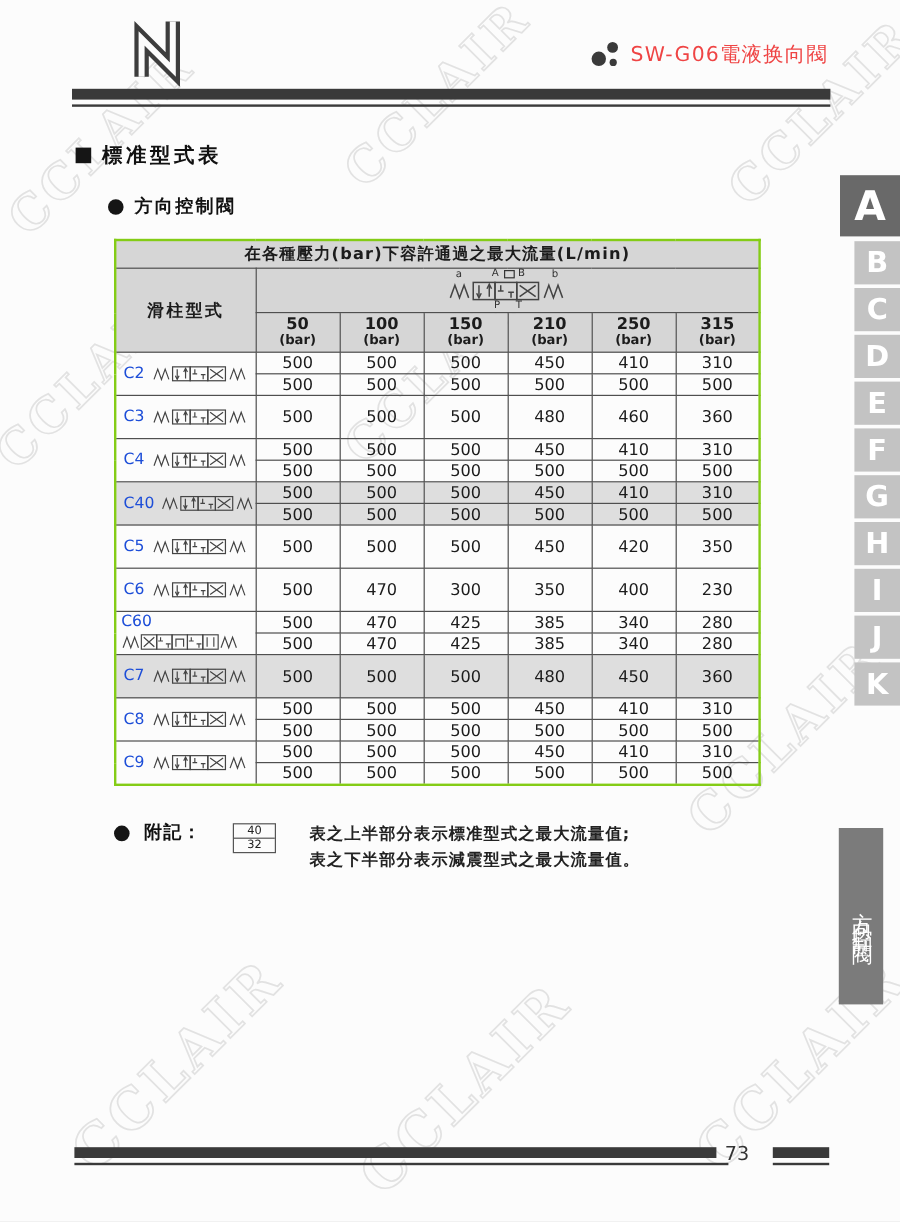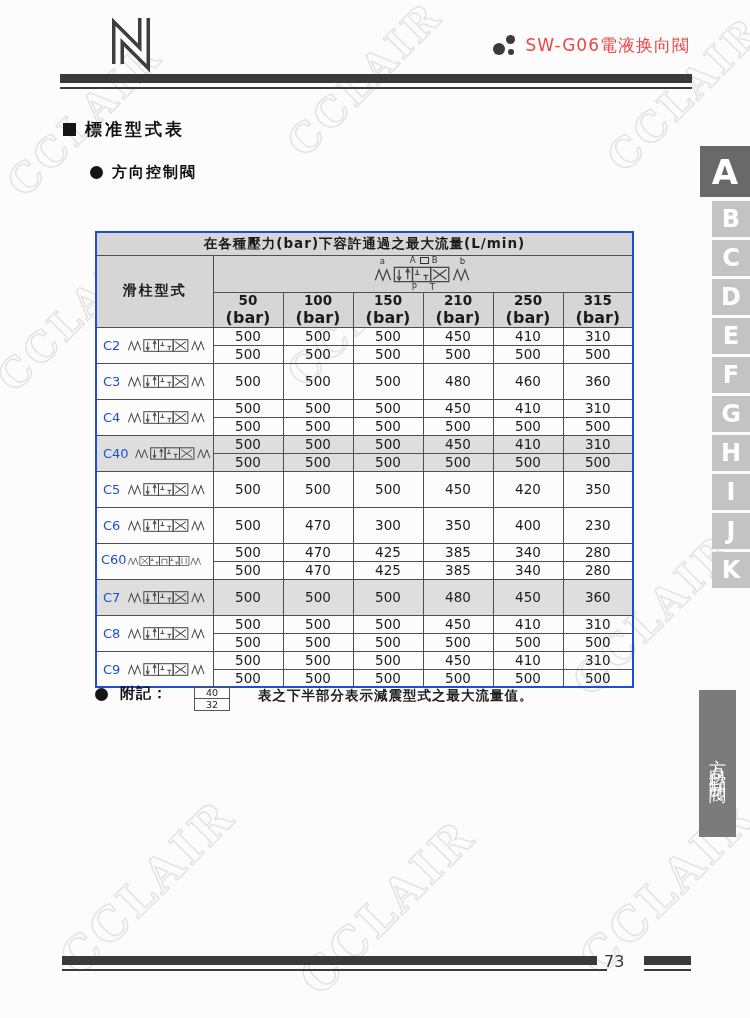--- a/index.html
+++ b/index.html
@@ -25,34 +25,34 @@
   #sec-head .sq{width:13px;height:13px;background:#151515;}
   #sec-head .t{font-size:17px;font-weight:bold;color:#111;letter-spacing:3px;}
   #sub-head{position:absolute;left:90px;top:163px;display:flex;align-items:center;gap:9px;z-index:2;}
   .bullet{width:13px;height:13px;border-radius:50%;background:#151515;flex:none;}
   #sub-head .t{font-size:15px;font-weight:bold;color:#111;letter-spacing:2px;}
   
   #tbl-wrap{position:absolute;left:95px;top:199px;z-index:2;}
   table{border-collapse:collapse;table-layout:fixed;width:538px;}
   th,td{border:1px solid #4f4f4f;padding:0;text-align:center;vertical-align:middle;
         font-size:13.5px;color:#1c1c1c;}
-  table{border:2px solid #1d4ed8;margin-top:32px;}
+  table{border:2px solid #84cc16;}
   .hdrbg{background:#d6d6d6;}
   .shade{background:#dedede;}
   .tbl-title{height:22px;font-size:13.5px;font-weight:600;letter-spacing:1px;}
   .col1-hdr{font-size:14px;font-weight:bold;letter-spacing:2px;}
   .sym-cell{height:36px;}
   .p-cell{height:32px;line-height:1.15;}
   .p-cell .pv{font-size:13.5px;}
-  .p-cell .pu{font-size:16px;}
+  .p-cell .pu{font-size:11px;}
   tr.sub{height:18px;}
   tr.single{height:36px;}
   td.model{text-align:left;}
   .mcell{display:flex;align-items:center;gap:5px;padding-left:6px;}
-  .mcell.stacked{align-items:flex-start;gap:0;padding-left:4px;}
+  .mcell.stacked{flex-direction:column;align-items:flex-start;gap:0;padding-left:4px;}
   .mcell .mlabel{font-size:13px;font-weight:500;color:#1d4ed8;flex:none;}
   svg.vs{display:block;}
   
   .hdr-sym{position:relative;width:150px;height:34px;margin:0 auto;}
   .hdr-sym svg{position:absolute;left:25px;top:7px;}
   .hdr-sym .lbl{position:absolute;font-size:8.5px;color:#333;line-height:1;}
   .hdr-sym .la{left:32px;top:0;}  .hdr-sym .lA{left:62px;top:-1px;}
   .hdr-sym .lbox{position:absolute;left:72px;top:0;width:7px;height:5px;border:1px solid #333;}
   .hdr-sym .lB{left:84px;top:-1px;} .hdr-sym .lb{left:112px;top:0;}
   .hdr-sym .lP{left:64px;bottom:0;} .hdr-sym .lT{left:82px;bottom:0;}
@@ -420,20 +420,21 @@
   </div>
 
   <div id="footnote">
     <span class="bullet"></span>
     <span class="flabel">附記：</span>
     <div id="minibox">
       <div class="top">40</div>
       <div>32</div>
     </div>
     <div id="fn-lines">
+      <div>表之上半部分表示標准型式之最大流量值;</div>
       <div>表之下半部分表示減震型式之最大流量值。</div>
     </div>
   </div>
 
   <div id="sidebar">
       <div id="tab-A" class="tab">A</div>
       <div class="tab small" style="top: 201px;">B</div>
       <div class="tab small" style="top: 240px;">C</div>
       <div class="tab small" style="top: 279px;">D</div>
       <div class="tab small" style="top: 318px;">E</div>

